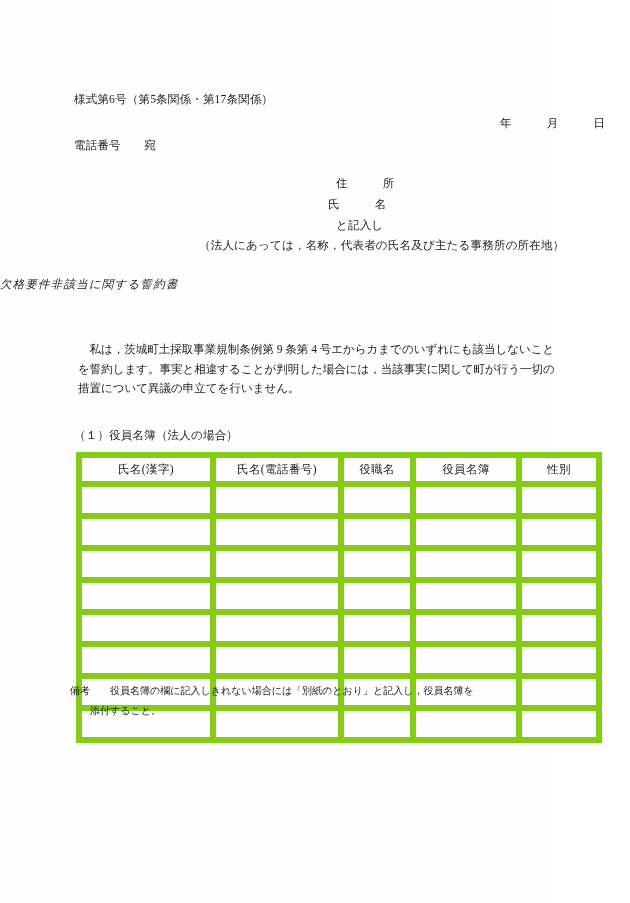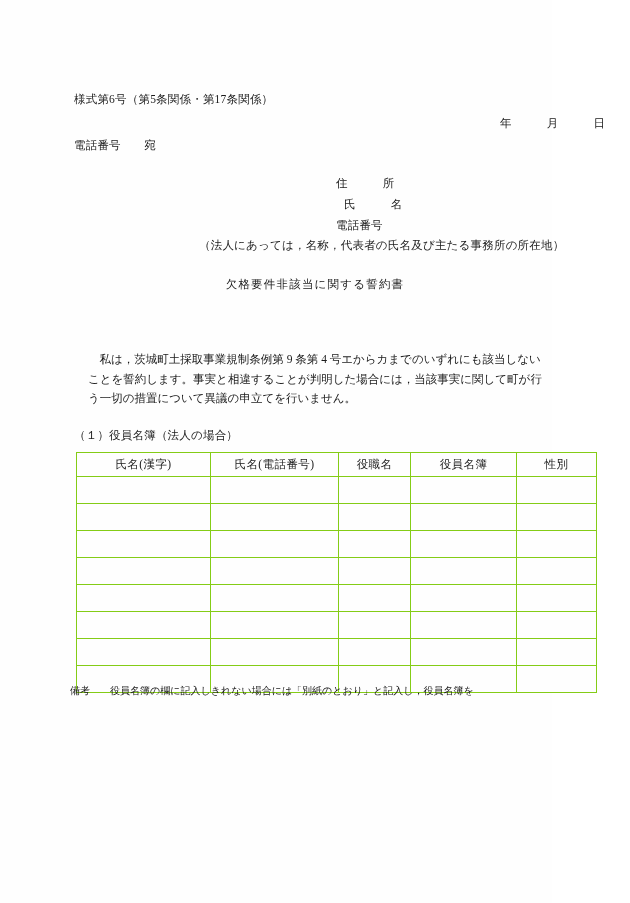--- a/index.html
+++ b/index.html
@@ -32,65 +32,65 @@
     letter-spacing: 0.2px;
   }
 
   
   #form-no   { left: 74px;  top: 94px; }
   #date-line { left: 456px; top: 118px; letter-spacing: 0.2px; margin-left: 44px; }
   #addressee { left: 74px;  top: 140px; }
 
   
   #addr-label  { left: 336px; top: 178px; }
-  #name-label  { left: 344px; top: 199px; text-align: right; }
+  #name-label  { left: 328px; top: 199px; text-align: right; }
   #tel-label   { left: 336px; top: 220px; }
   #corp-note   { left: 192px; top: 240px; margin-left: 7px; }
 
   
   #doc-title {
     left: 0; top: 279px;
     width: 630px;
-    text-align: center;
     white-space: pre;
     letter-spacing: 1.2px;
+    font-style: italic;
   }
 
   
   .body-block {
     position: absolute;
     left: 74px;
     top: 336px;
     width: 486px;
     font-size: 11.5px;
     line-height: 19.5px;
   }
   .body-block p {
-    margin: 14px;
+    margin: 4px;
     white-space: pre-wrap;
   }
 
   
   #section-1 { left: 74px; top: 430px; }
 
   
   .roster-wrap {
     position: absolute;
     left: 76px;
     top: 452px;
     width: 520px;
   }
   table.roster {
     border-collapse: collapse;
     width: 520px;
     table-layout: fixed;
   }
   table.roster th,
   table.roster td {
-    border: 1px solid #84cc16;
+    border: 6px solid #84cc16;
     font-weight: normal;
     font-size: 11.5px;
     text-align: center;
     padding: 0;
     color: #1a1a1a;
     background: #fefefe;
   }
   table.roster th { height: 23px; line-height: 23px; letter-spacing: 0.4px; }
   table.roster td { height: 26px; }
   col.c1 { width: 134px; }
@@ -119,21 +119,21 @@
   <div class="ln" id="form-no">様式第6号（第5条関係・第17条関係）</div>
 
   <div class="ln" id="date-line">年　　　月　　　日</div>
 
   <div class="ln" id="addressee">電話番号　　宛</div>
 
   <div class="ln" id="addr-label">住　　　所</div>
 
   <div class="ln" id="name-label">氏　　　名</div>
 
-  <div class="ln" id="tel-label">電話番号</div>
+  <div class="ln" id="tel-label">と記入し</div>
 
   <div class="ln" id="corp-note">（法人にあっては，名称，代表者の氏名及び主たる事務所の所在地）</div>
 
   <div class="ln" id="doc-title">欠格要件非該当に関する誓約書</div>
 
   <div class="body-block">
     <p>　私は，茨城町土採取事業規制条例第 9 条第 4 号エからカまでのいずれにも該当しないことを誓約します。事実と相違することが判明した場合には，当該事実に関して町が行う一切の措置について異議の申立てを行いません。</p>
   </div>
 
   <div class="ln" id="section-1">（１）役員名簿（法人の場合）</div>
@@ -212,15 +212,16 @@
           <td></td>
           <td></td>
           <td></td>
         </tr>
       </tbody>
     </table>
   </div>
 
   <div class="remark">
     <div class="r1">備考　　役員名簿の欄に記入しきれない場合には「別紙のとおり」と記入し，役員名簿を</div>
+    <div class="r2">添付すること。</div>
   </div>
 
 </div>
 
 </body></html>

